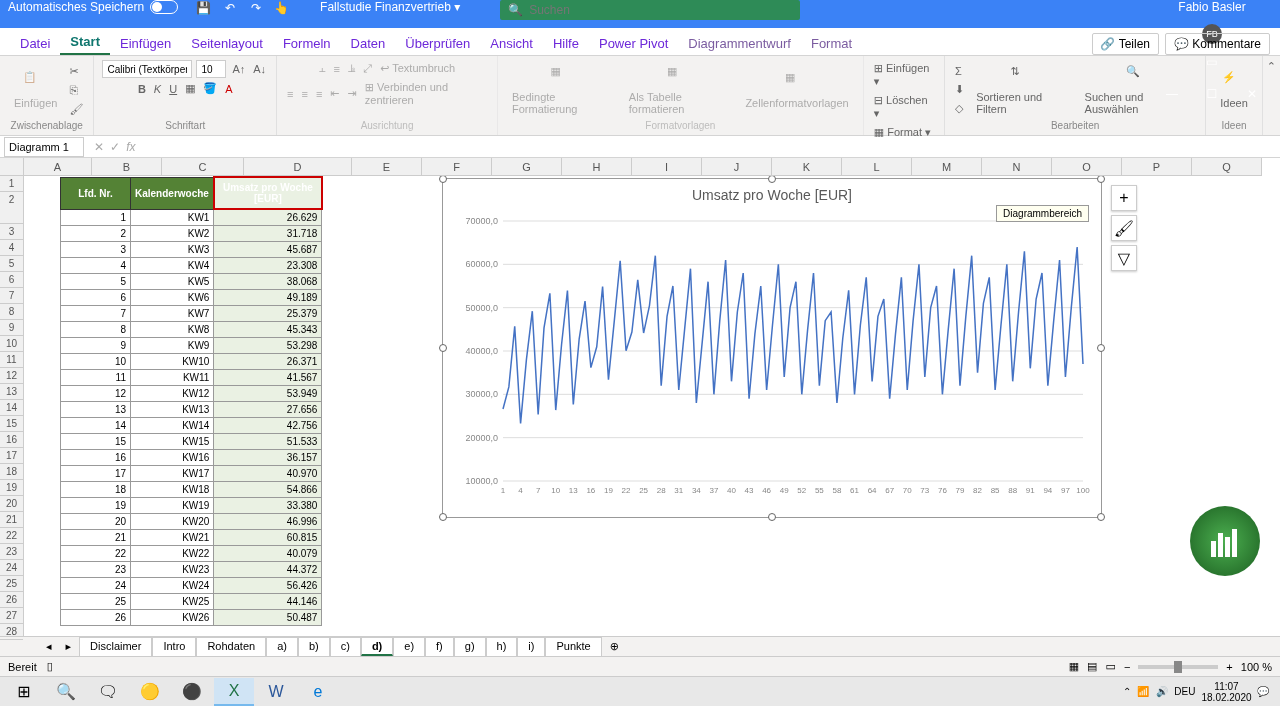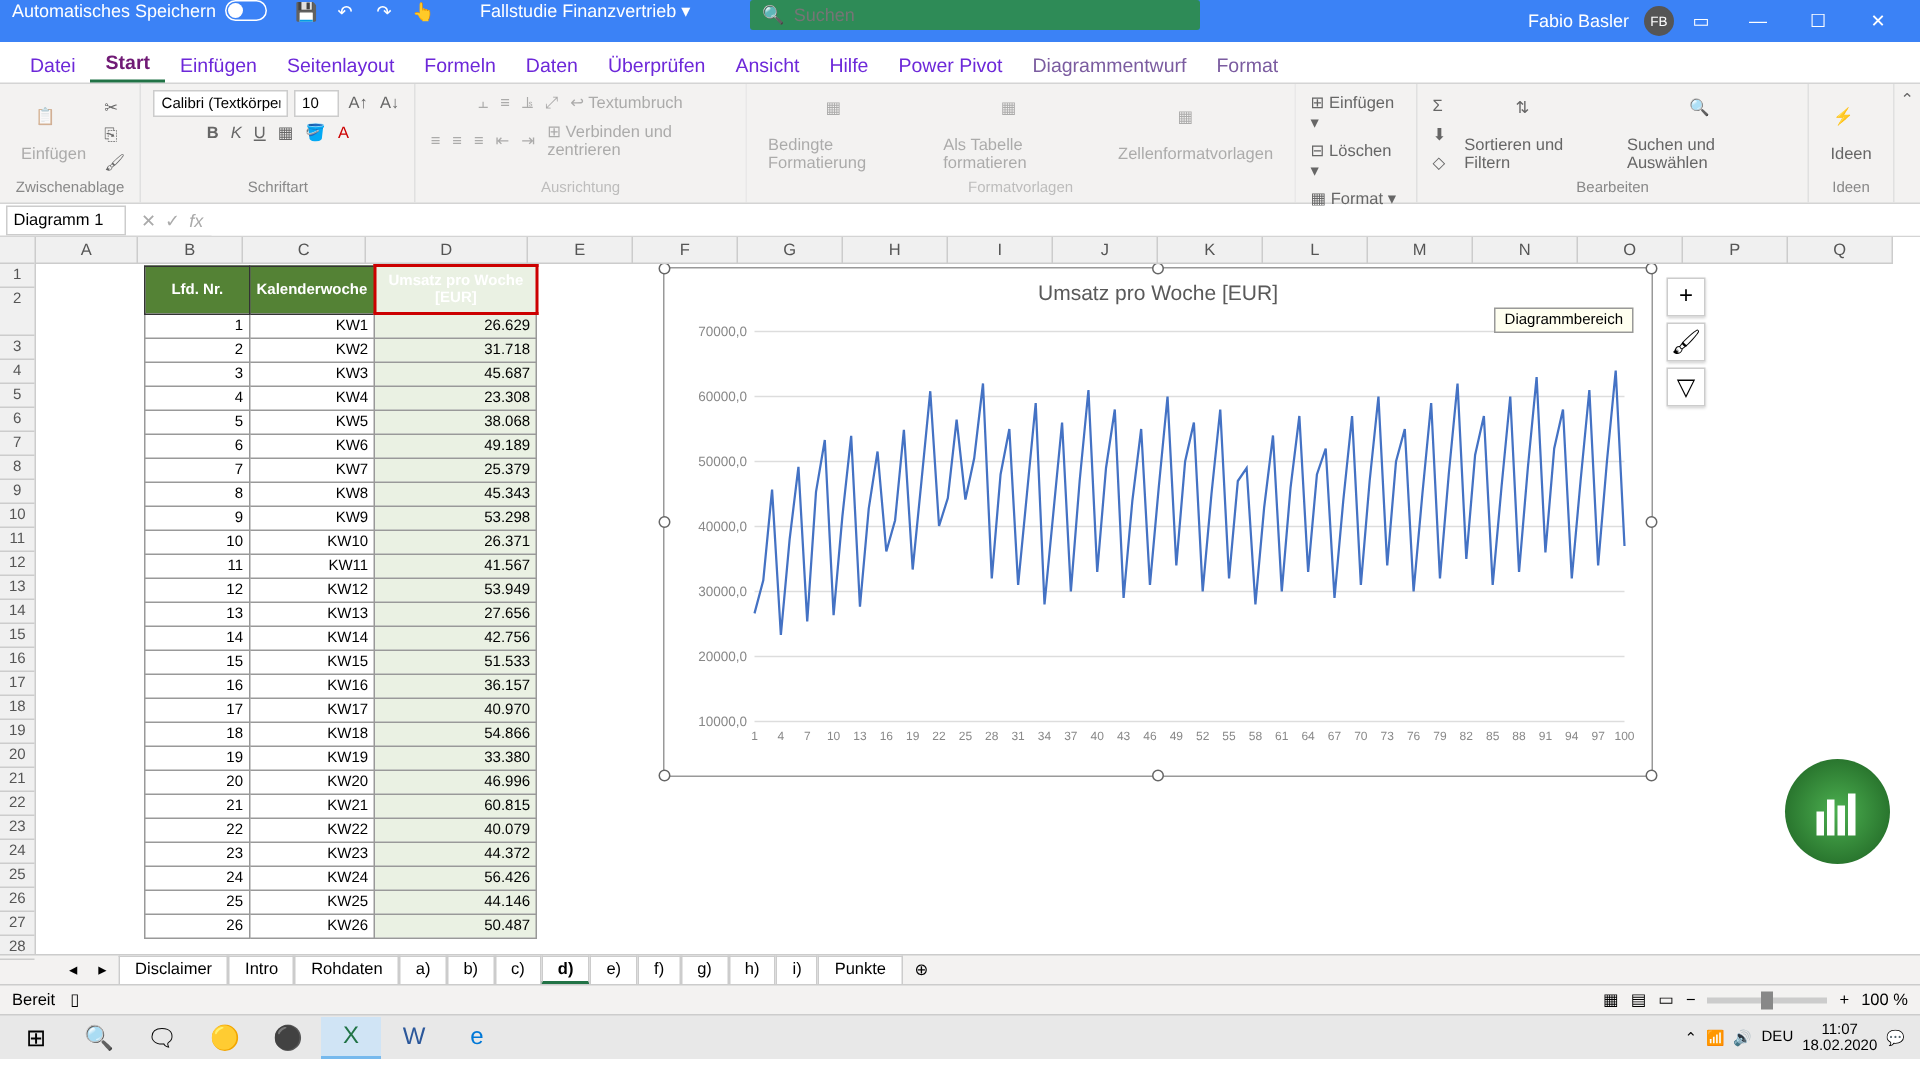--- a/index.html
+++ b/index.html
@@ -8,29 +8,29 @@
 
 .titlebar { height: 28px; background: #3b82f6; color: #fff; display: flex; align-items: flex-start; font-size: 12px; }
 .autosave { display: flex; align-items: center; gap: 6px; padding: 0 8px; }
 .toggle { width: 28px; height: 14px; border: 1px solid #fff; border-radius: 7px; position: relative; }
 .toggle::after { content: ''; position: absolute; width: 10px; height: 10px; background: #fff; border-radius: 50%; top: 1px; left: 1px; }
 .tb-icons { display: flex; gap: 10px; padding: 0 10px; align-items: center; }
 .tb-icon { width: 16px; height: 16px; display: flex; align-items: center; justify-content: center; cursor: pointer; }
 .filename { padding: 0 20px; }
 .searchbox { flex: 0 0 300px; height: 20px; background: #2e8b57; border-radius: 2px; display: flex; align-items: center; padding: 0 8px; gap: 6px; margin-left: 20px; }
 .searchbox input { background: transparent; border: none; color: #ddd; font-size: 12px; outline: none; width: 100%; }
-.user-area { margin-left: auto; display: flex; align-items: center; gap: 10px; padding-right: 8px; }
+.user-area { margin-left: auto; display: flex; align-items: center; gap: 10px; padding-right: 8px; flex-direction: column; }
 .avatar { width: 20px; height: 20px; border-radius: 50%; background: #555; display: flex; align-items: center; justify-content: center; font-size: 9px; }
 .winbtns { display: flex; }
 .winbtn { width: 40px; height: 28px; display: flex; align-items: center; justify-content: center; cursor: pointer; }
 
 
 .ribbon-tabs { height: 28px; background: #fff; display: flex; align-items: end; padding: 0 10px; font-size: 13px; border-bottom: 1px solid #d4d4d4; }
 .rtab { padding: 4px 10px; cursor: pointer; color: #6d28d9; }
-.rtab.active { border-bottom: 2px solid #217346; color: #701a75; font-weight: 600; }
+.rtab.active { border-bottom: 2px solid #217346; color: #0f766e; font-weight: 600; }
 .rtab.context { color: #7b5ca0; }
 .rtab-right { margin-left: auto; display: flex; gap: 6px; align-items: center; }
 .share-btn { padding: 3px 8px; font-size: 12px; border: 1px solid #ccc; border-radius: 2px; cursor: pointer; }
 
 
 .ribbon { height: 80px; background: #f3f2f1; display: flex; font-size: 11px; color: #666; border-bottom: 1px solid #d4d4d4; }
 .rgroup { padding: 4px 8px; border-right: 1px solid #e0e0e0; display: flex; flex-direction: column; justify-content: space-between; }
 .rgroup-body { flex: 1; display: flex; align-items: center; gap: 4px; }
 .rgroup-label { text-align: center; font-size: 10px; color: #888; }
 .rbig { display: flex; flex-direction: column; align-items: center; gap: 2px; padding: 2px 6px; cursor: pointer; }
@@ -131,20 +131,24 @@
   <div class="rtab">Einfügen</div>
   <div class="rtab">Seitenlayout</div>
   <div class="rtab">Formeln</div>
   <div class="rtab">Daten</div>
   <div class="rtab">Überprüfen</div>
   <div class="rtab">Ansicht</div>
   <div class="rtab">Hilfe</div>
   <div class="rtab">Power Pivot</div>
   <div class="rtab context">Diagrammentwurf</div>
   <div class="rtab context">Format</div>
+  <div class="rtab-right">
+    <div class="share-btn">🔗 <span>Teilen</span></div>
+    <div class="share-btn">💬 <span>Kommentare</span></div>
+  </div>
 </div>
 
 <div class="ribbon">
   <div class="rgroup">
     <div class="rgroup-body">
       <div class="rbig disabled">
         <div class="rbig-icon">📋</div>
         <span>Einfügen</span>
       </div>
       <div class="rcol">
@@ -304,21 +308,21 @@
       <div class="colhead" style="width: 70px;">J</div>
       <div class="colhead" style="width: 70px;">K</div>
       <div class="colhead" style="width: 70px;">L</div>
       <div class="colhead" style="width: 70px;">M</div>
       <div class="colhead" style="width: 70px;">N</div>
       <div class="colhead" style="width: 70px;">O</div>
       <div class="colhead" style="width: 70px;">P</div>
       <div class="colhead" style="width: 70px;">Q</div>
     </div>
   <div class="cells">
-    <table class="data-table" style="margin-left:72px">
+    <table class="data-table" style="margin-left:36px">
       <thead>
         <tr>
           <th class="col-b">Lfd. Nr.</th>
           <th class="col-c">Kalenderwoche</th>
           <th class="col-d" style="background:#548235;border:2px solid #c00">Umsatz pro Woche [EUR]</th>
         </tr>
       </thead>
       <tbody id="trows">
           <tr>
             <td class="col-b">1</td>

